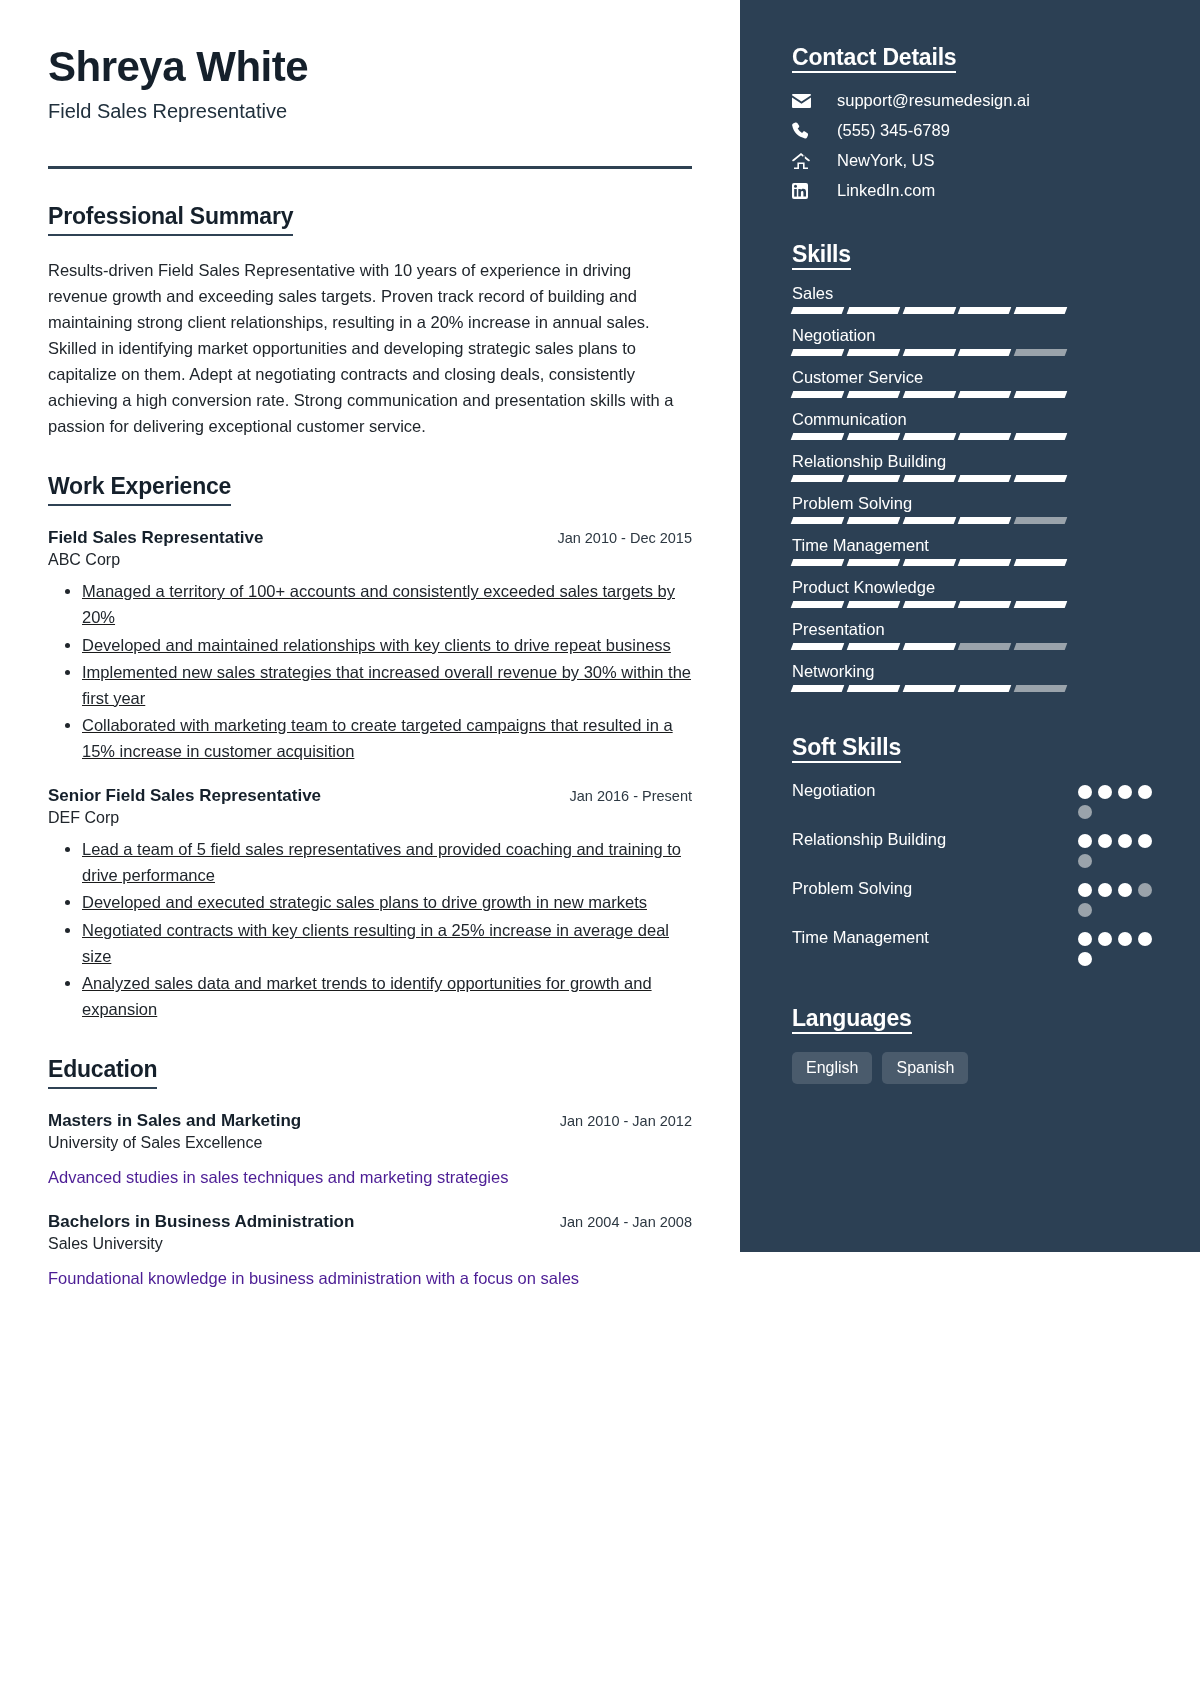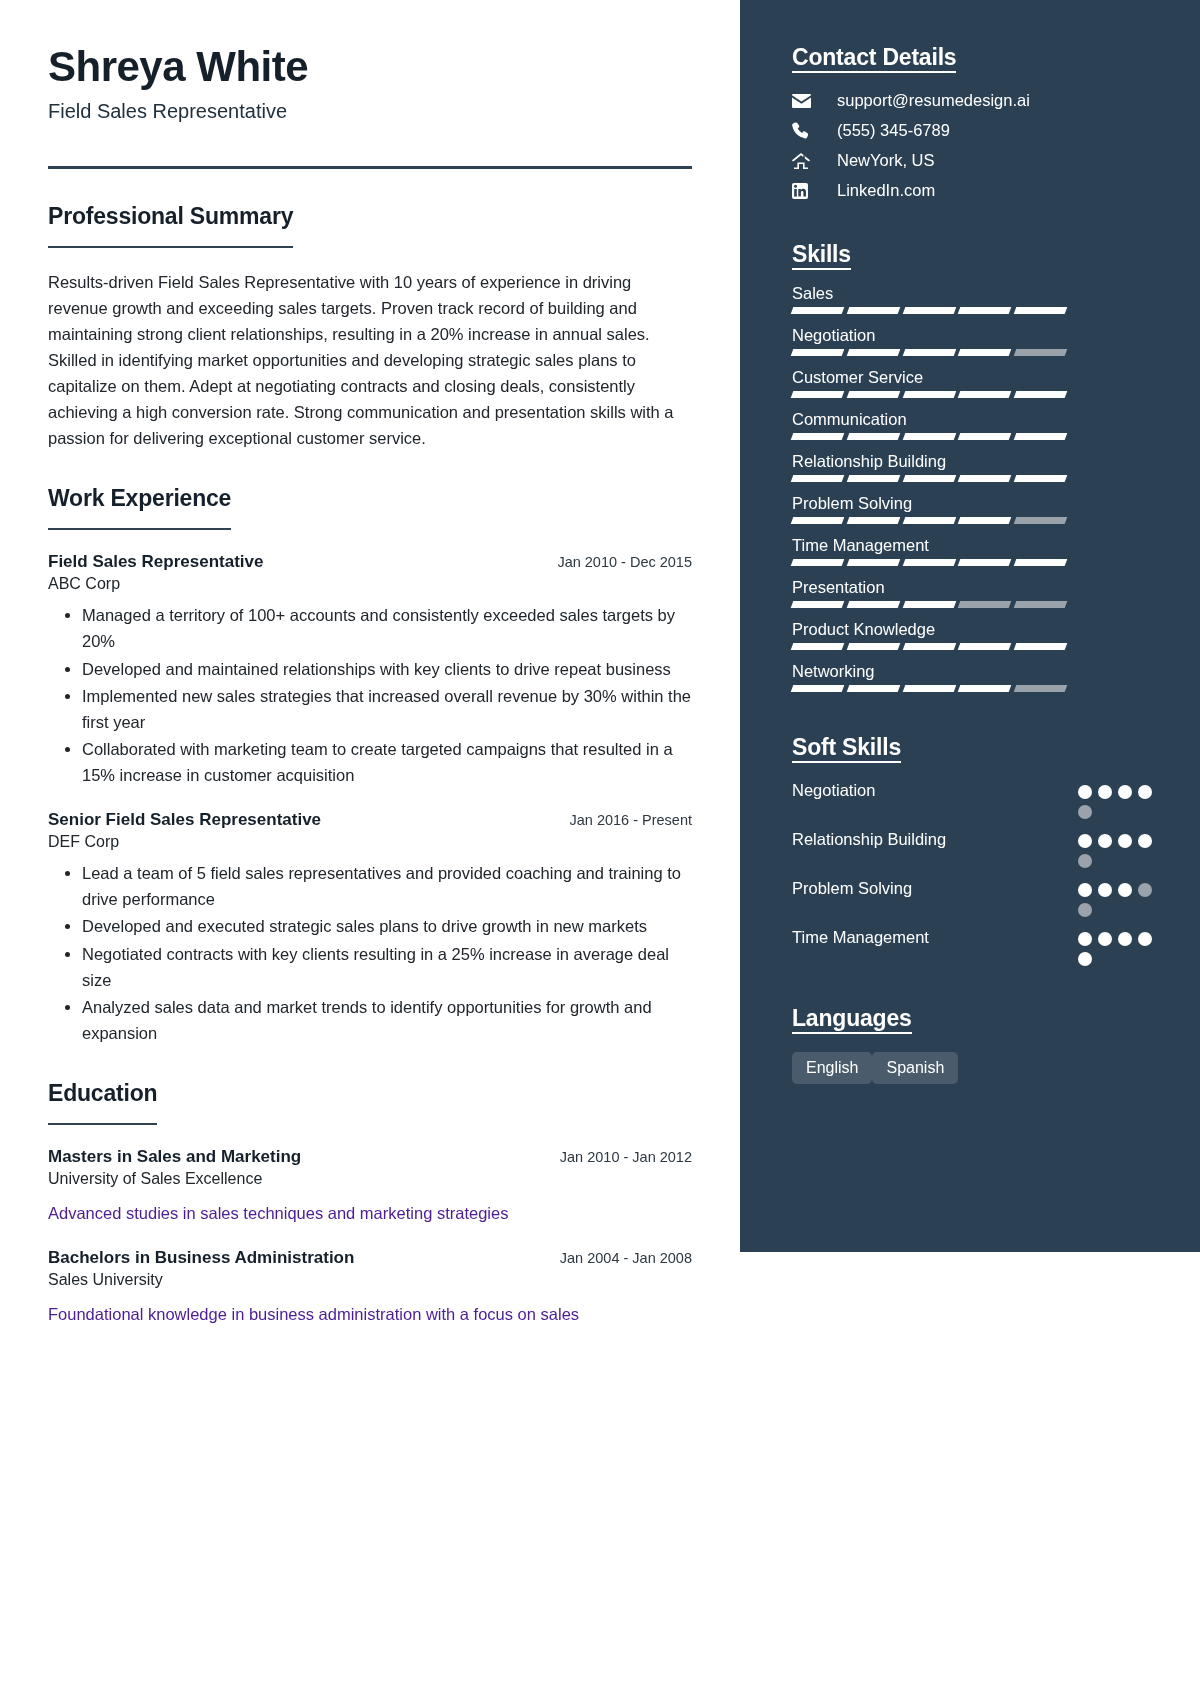--- a/index.html
+++ b/index.html
@@ -41,21 +41,21 @@
     border-top: 3px solid #2e4152;
     margin-top: 43px;
   }
 
   .section { margin-top: 34px; }
   .section-title {
     font-size: 23px;
     font-weight: bold;
     color: #15202b;
     display: inline-block;
-    padding-bottom: 16px;
+    padding-bottom: 4px;
     border-bottom: 2px solid #2f4254;
     letter-spacing: -0.2px;
   }
 
   .summary-text {
     margin-top: 22px;
     font-size: 16.5px;
     line-height: 1.57;
     color: #20262c;
   }
@@ -78,20 +78,21 @@
     padding-left: 16px;
   }
   .entry-org {
     font-size: 16px;
     color: #20262c;
     margin-top: 3px;
   }
   .bullets {
     margin-top: 10px;
     padding-left: 34px;
+    text-decoration: underline;
   }
   .bullets li {
     font-size: 16.5px;
     line-height: 1.55;
     color: #20262c;
     margin-bottom: 2px;
   }
   .edu-desc {
     font-size: 16.5px;
     line-height: 1.5;
@@ -188,21 +189,21 @@
     height: 14px;
     border-radius: 50%;
   }
   .dot.on  { background: #ffffff; }
   .dot.off { background: #9aa3ab; }
 
   .lang-wrap {
     margin-top: 18px;
     display: flex;
     flex-wrap: wrap;
-    gap: 0;
+    gap: 10px;
   }
   .lang-chip {
     background: #4a5b6c;
     color: #ffffff;
     font-size: 16px;
     padding: 7px 14px;
     border-radius: 5px;
   }
   .sp-lg { height: 30px; }
 </style>
@@ -392,37 +393,37 @@
             <div class="skill-name">Time Management</div>
             <div class="skill-bar">
               <span class="seg on"></span>
               <span class="seg on"></span>
               <span class="seg on"></span>
               <span class="seg on"></span>
               <span class="seg on"></span>
             </div>
           </div>
           <div class="skill-item">
+            <div class="skill-name">Product Knowledge</div>
+            <div class="skill-bar">
+              <span class="seg on"></span>
+              <span class="seg on"></span>
+              <span class="seg on"></span>
+              <span class="seg on"></span>
+              <span class="seg on"></span>
+            </div>
+          </div>
+          <div class="skill-item">
             <div class="skill-name">Presentation</div>
             <div class="skill-bar">
               <span class="seg on"></span>
               <span class="seg on"></span>
               <span class="seg on"></span>
               <span class="seg off"></span>
               <span class="seg off"></span>
-            </div>
-          </div>
-          <div class="skill-item">
-            <div class="skill-name">Product Knowledge</div>
-            <div class="skill-bar">
-              <span class="seg on"></span>
-              <span class="seg on"></span>
-              <span class="seg on"></span>
-              <span class="seg on"></span>
-              <span class="seg on"></span>
             </div>
           </div>
           <div class="skill-item">
             <div class="skill-name">Networking</div>
             <div class="skill-bar">
               <span class="seg on"></span>
               <span class="seg on"></span>
               <span class="seg on"></span>
               <span class="seg on"></span>
               <span class="seg off"></span>

